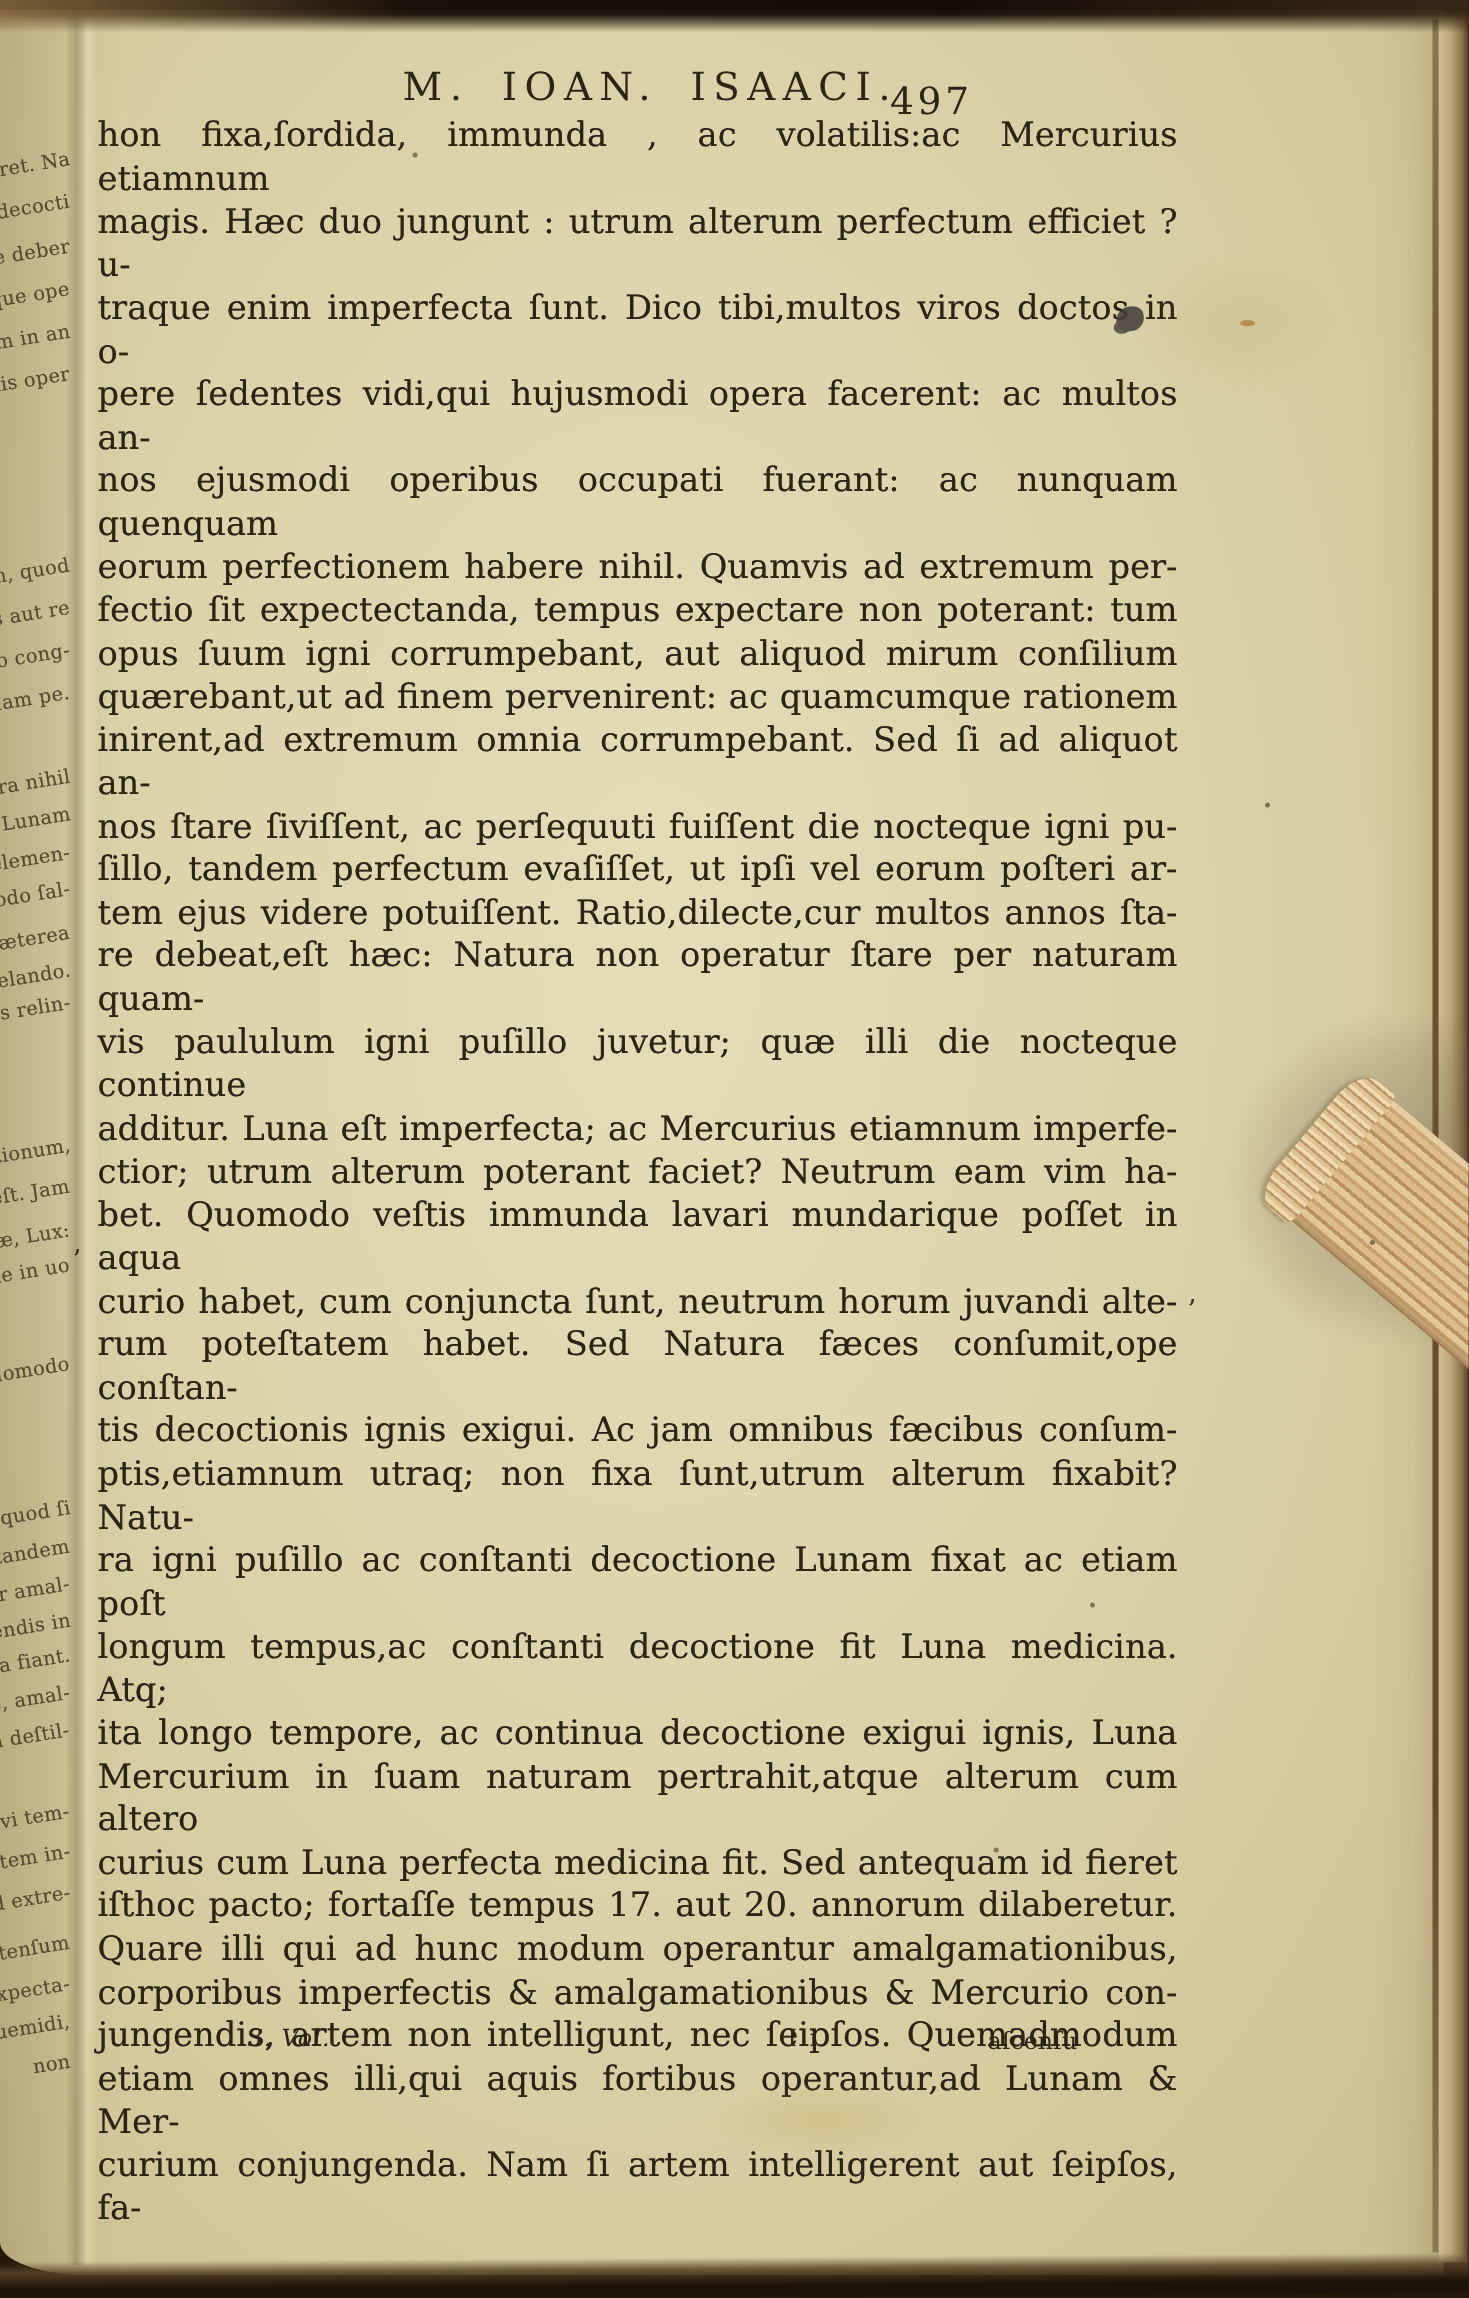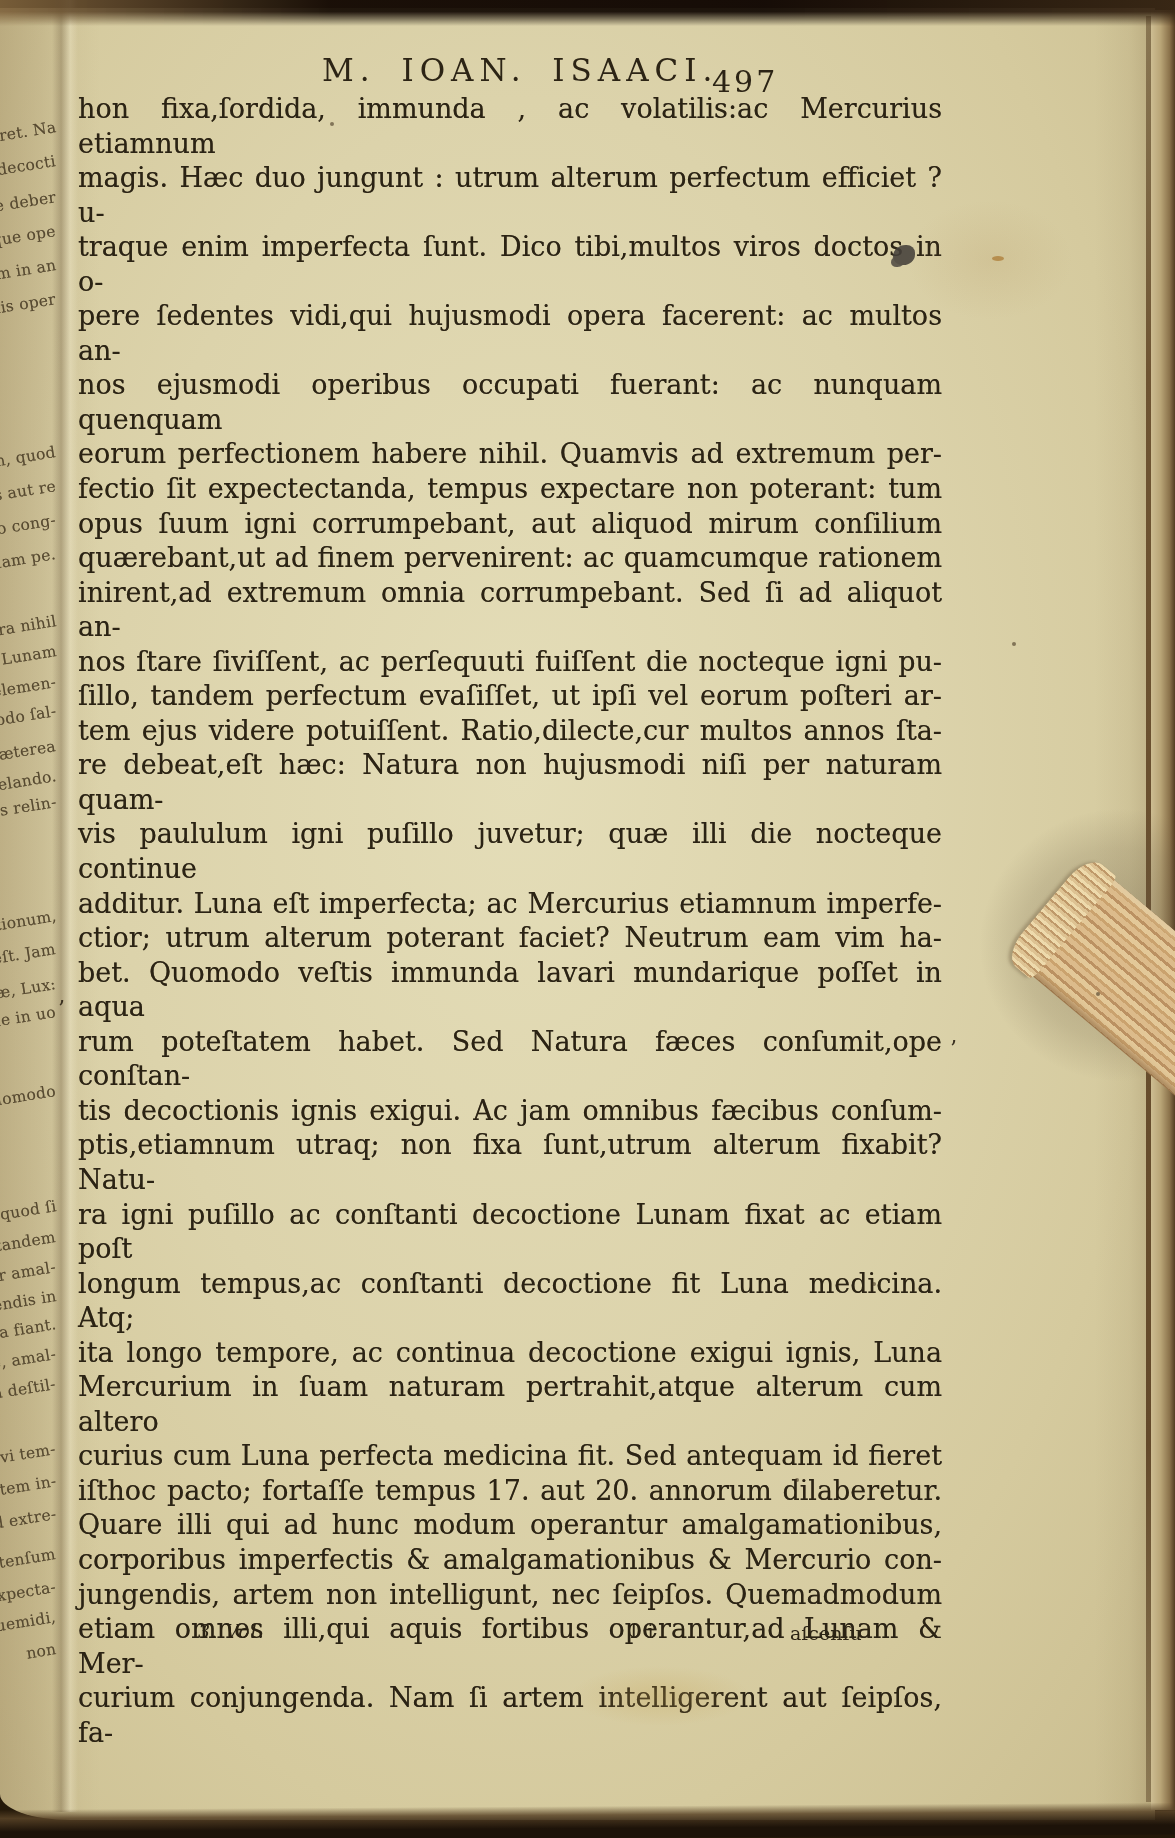--- a/index.html
+++ b/index.html
@@ -138,25 +138,26 @@
       <div class="bline">pere ſedentes vidi,qui hujusmodi opera facerent: ac multos an-</div>
       <div class="bline">nos ejusmodi operibus occupati fuerant: ac nunquam quenquam</div>
       <div class="bline">eorum perfectionem habere nihil.  Quamvis ad extremum per-</div>
       <div class="bline">fectio ſit expectectanda, tempus expectare non poterant: tum</div>
       <div class="bline">opus ſuum igni corrumpebant, aut aliquod mirum conſilium</div>
       <div class="bline">quærebant,ut ad finem pervenirent: ac quamcumque rationem</div>
       <div class="bline">inirent,ad extremum omnia corrumpebant. Sed ſi ad aliquot an-</div>
       <div class="bline">nos ſtare ſiviſſent, ac perſequuti fuiſſent die nocteque igni pu-</div>
       <div class="bline">ſillo, tandem perfectum evaſiſſet, ut ipſi vel eorum poſteri ar-</div>
       <div class="bline">tem ejus videre potuiſſent.  Ratio,dilecte,cur multos annos ſta-</div>
-      <div class="bline">re debeat,eſt hæc:  Natura non hujusmodi niſi per naturam quam-</div>
+      <div class="bline">re debeat,eſt hæc:  Natura non operatur ſtare per naturam quam-</div>
       <div class="bline">vis paululum igni puſillo juvetur; quæ illi die nocteque continue</div>
       <div class="bline">additur. Luna eſt imperfecta; ac Mercurius etiamnum imperfe-</div>
       <div class="bline">ctior; utrum alterum poterant faciet? Neutrum eam vim ha-</div>
       <div class="bline">bet. Quomodo veſtis immunda lavari mundarique poſſet in aqua</div>
+      <div class="bline">curio habet, cum conjuncta ſunt, neutrum horum juvandi alte-</div>
       <div class="bline">rum poteſtatem habet.  Sed Natura fæces conſumit,ope conſtan-</div>
       <div class="bline">tis decoctionis ignis exigui.  Ac jam omnibus fæcibus conſum-</div>
       <div class="bline">ptis,etiamnum utraq; non fixa ſunt,utrum alterum fixabit? Natu-</div>
       <div class="bline">ra igni puſillo ac conſtanti decoctione Lunam fixat ac etiam poſt</div>
       <div class="bline">longum tempus,ac conſtanti decoctione fit Luna medicina. Atq;</div>
       <div class="bline">ita longo tempore, ac continua decoctione exigui ignis, Luna</div>
       <div class="bline">Mercurium in ſuam naturam pertrahit,atque alterum cum altero</div>
       <div class="bline">curius cum Luna perfecta medicina fit.  Sed antequam id fieret</div>
       <div class="bline">iſthoc pacto; fortaſſe tempus 17. aut 20. annorum dilaberetur.</div>
       <div class="bline">Quare illi qui ad hunc modum operantur amalgamationibus,</div>

